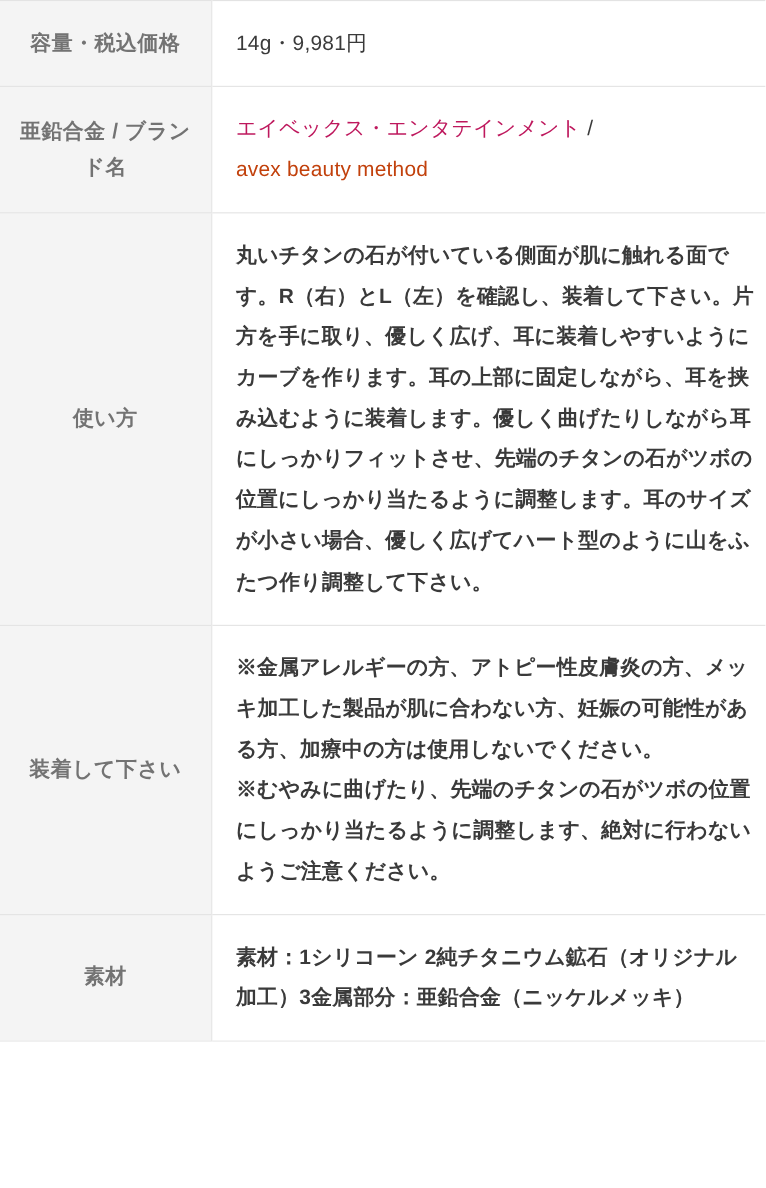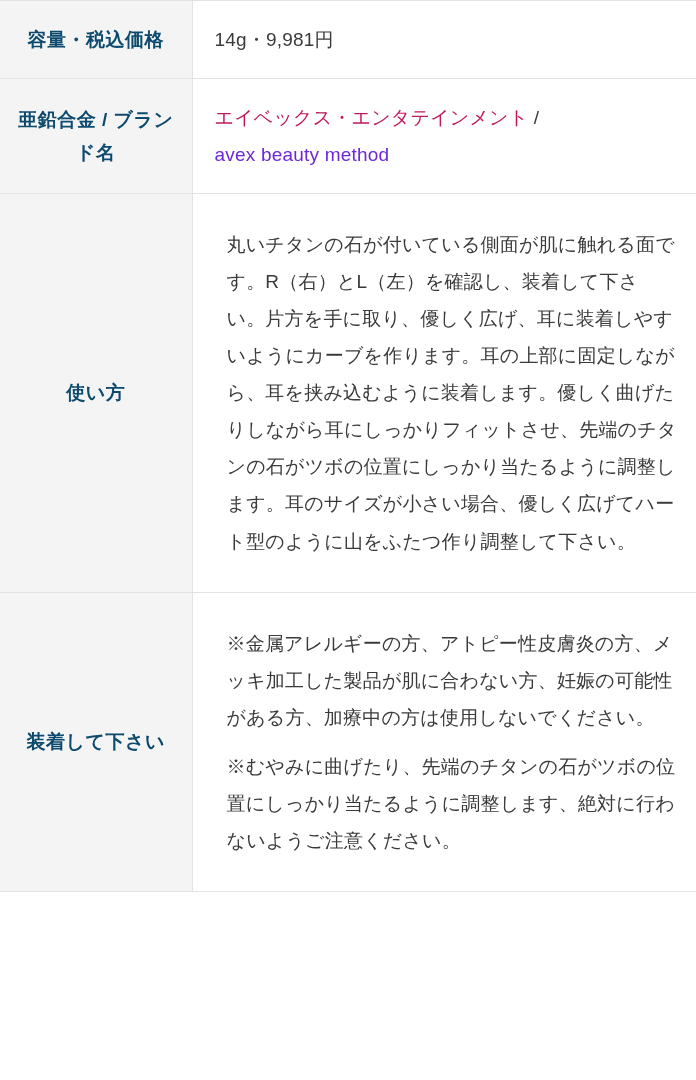--- a/index.html
+++ b/index.html
@@ -18,21 +18,21 @@
     border-collapse: collapse;
     table-layout: fixed;
   }
   .spec-table tr {
     border-top: 1px solid #e3e3e3;
     border-bottom: 1px solid #e3e3e3;
   }
   .spec-table th {
     width: 192px;
     background: #f4f4f4;
-    color: #0c4a6e;
+    color: #737373;
     font-size: 19px;
     font-weight: bold;
     text-align: center;
     vertical-align: middle;
     padding: 18px 14px;
     line-height: 1.75;
     border-right: 1px solid #e3e3e3;
     box-sizing: border-box;
     letter-spacing: 0.5px;
   }
@@ -48,26 +48,27 @@
   }
   .maker-link {
     color: #be185d;
     text-decoration: none;
     display: inline;
   }
   .maker-sep {
     color: #3a3a3a;
   }
   .brand-link {
-    color: #6d28d9;
+    color: #c2410c;
     text-decoration: none;
     display: inline;
   }
   .para {
-    margin: 12px;
+    margin: 0;
+    font-weight: bold;
   }
   .para + .para {
     margin-top: 0;
   }
   .cell-text {
     display: block;
   }
 </style>
 </head>
 <body>
@@ -97,14 +98,20 @@
     </tr>
 
     <tr>
       <th>装着して下さい</th>
       <td>
         <p class="para">※金属アレルギーの方、アトピー性皮膚炎の方、メッキ加工した製品が肌に合わない方、妊娠の可能性がある方、加療中の方は使用しないでください。</p>
         <p class="para">※むやみに曲げたり、先端のチタンの石がツボの位置にしっかり当たるように調整します、絶対に行わないようご注意ください。</p>
       </td>
     </tr>
 
+    <tr>
+      <th>素材</th>
+      <td>
+        <p class="para">素材：1シリコーン 2純チタニウム鉱石（オリジナル加工）3金属部分：亜鉛合金（ニッケルメッキ）</p>
+      </td>
+    </tr>
   </tbody>
 </table>
 
 </body></html>

